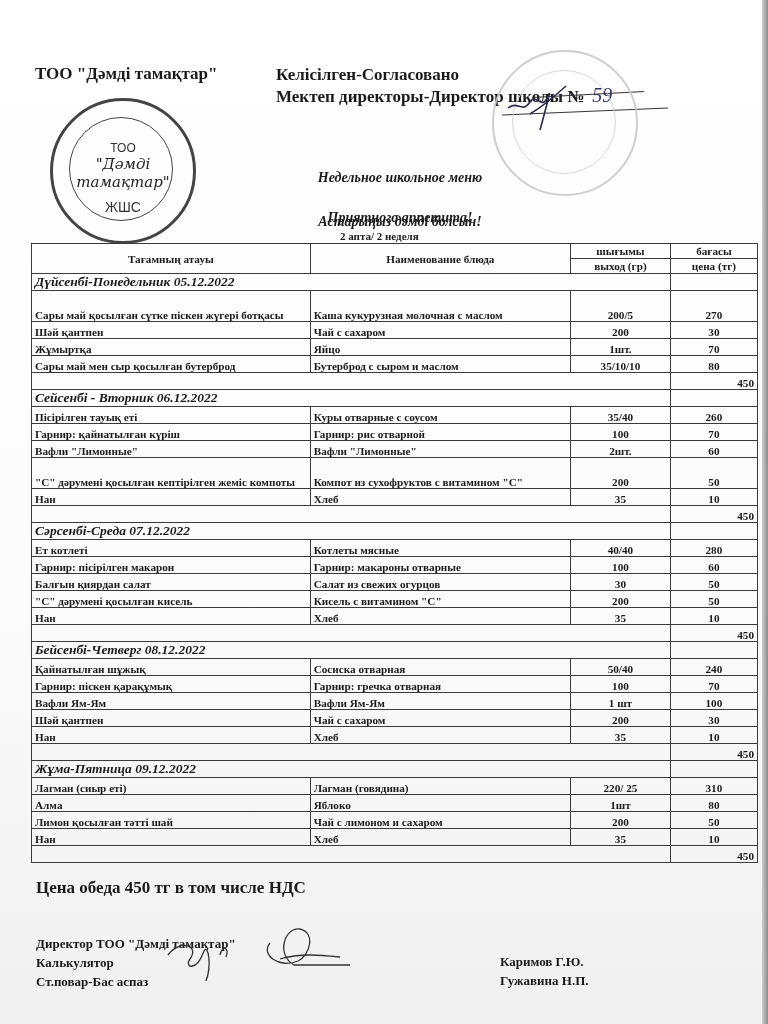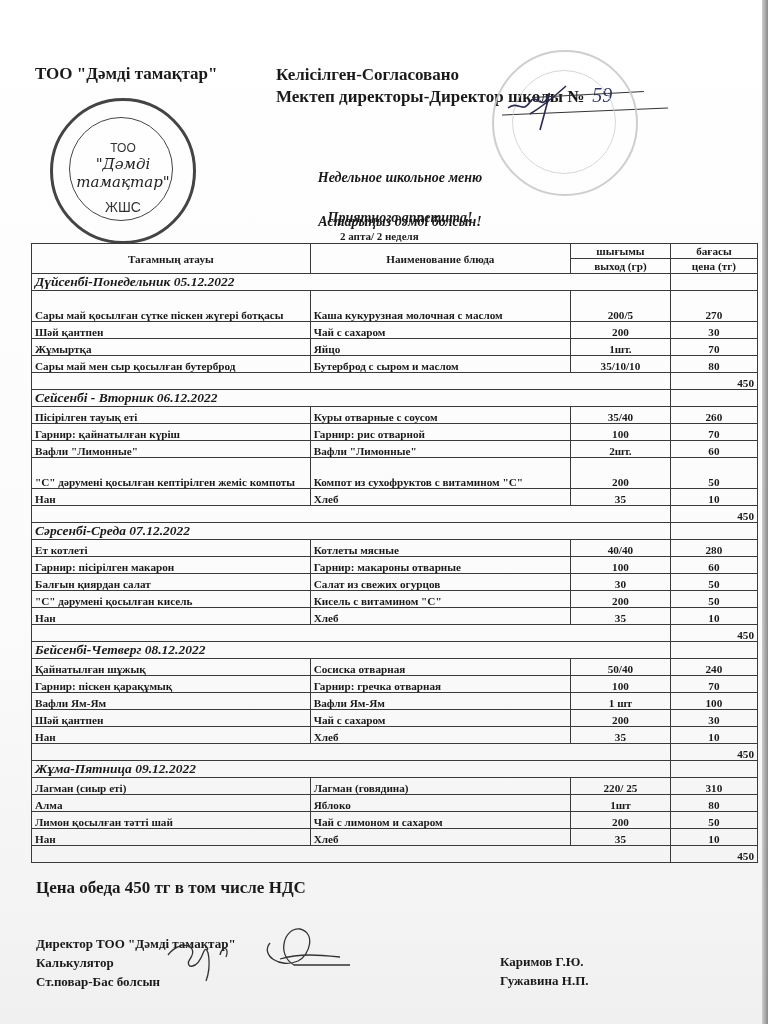--- a/index.html
+++ b/index.html
@@ -305,21 +305,21 @@
           <td class="total">450</td>
         </tr>
       </tbody>
   </table>
 
   <div class="footer-price">Цена обеда 450 тг в том числе НДС</div>
 
   <div class="footer-roles">
     <div>Директор ТОО "Дәмді тамақтар"</div>
     <div>Калькулятор</div>
-    <div>Ст.повар-Бас болсын</div>
+    <div>Ст.повар-Бас аспаз</div>
   </div>
 
   <svg class="scribble" style="left:160px;top:925px" width="200" height="60">
     <path d="M8 30 C20 14, 40 20, 30 34 C24 42, 36 48, 44 26 C48 18, 52 40, 46 56 M60 30 C62 20, 70 22, 66 32" stroke="#333" stroke-width="1.3" fill="none"></path>
     <path d="M110 18 C100 30, 120 44, 138 36 C150 30, 156 8, 140 4 C124 2, 116 30, 134 40 L190 40 M120 34 C140 28, 160 30, 180 32" stroke="#333" stroke-width="1.3" fill="none"></path>
   </svg>
 
   <div class="footer-names">
     <div>Каримов Г.Ю.</div>
     <div>Гужавина Н.П.</div>

